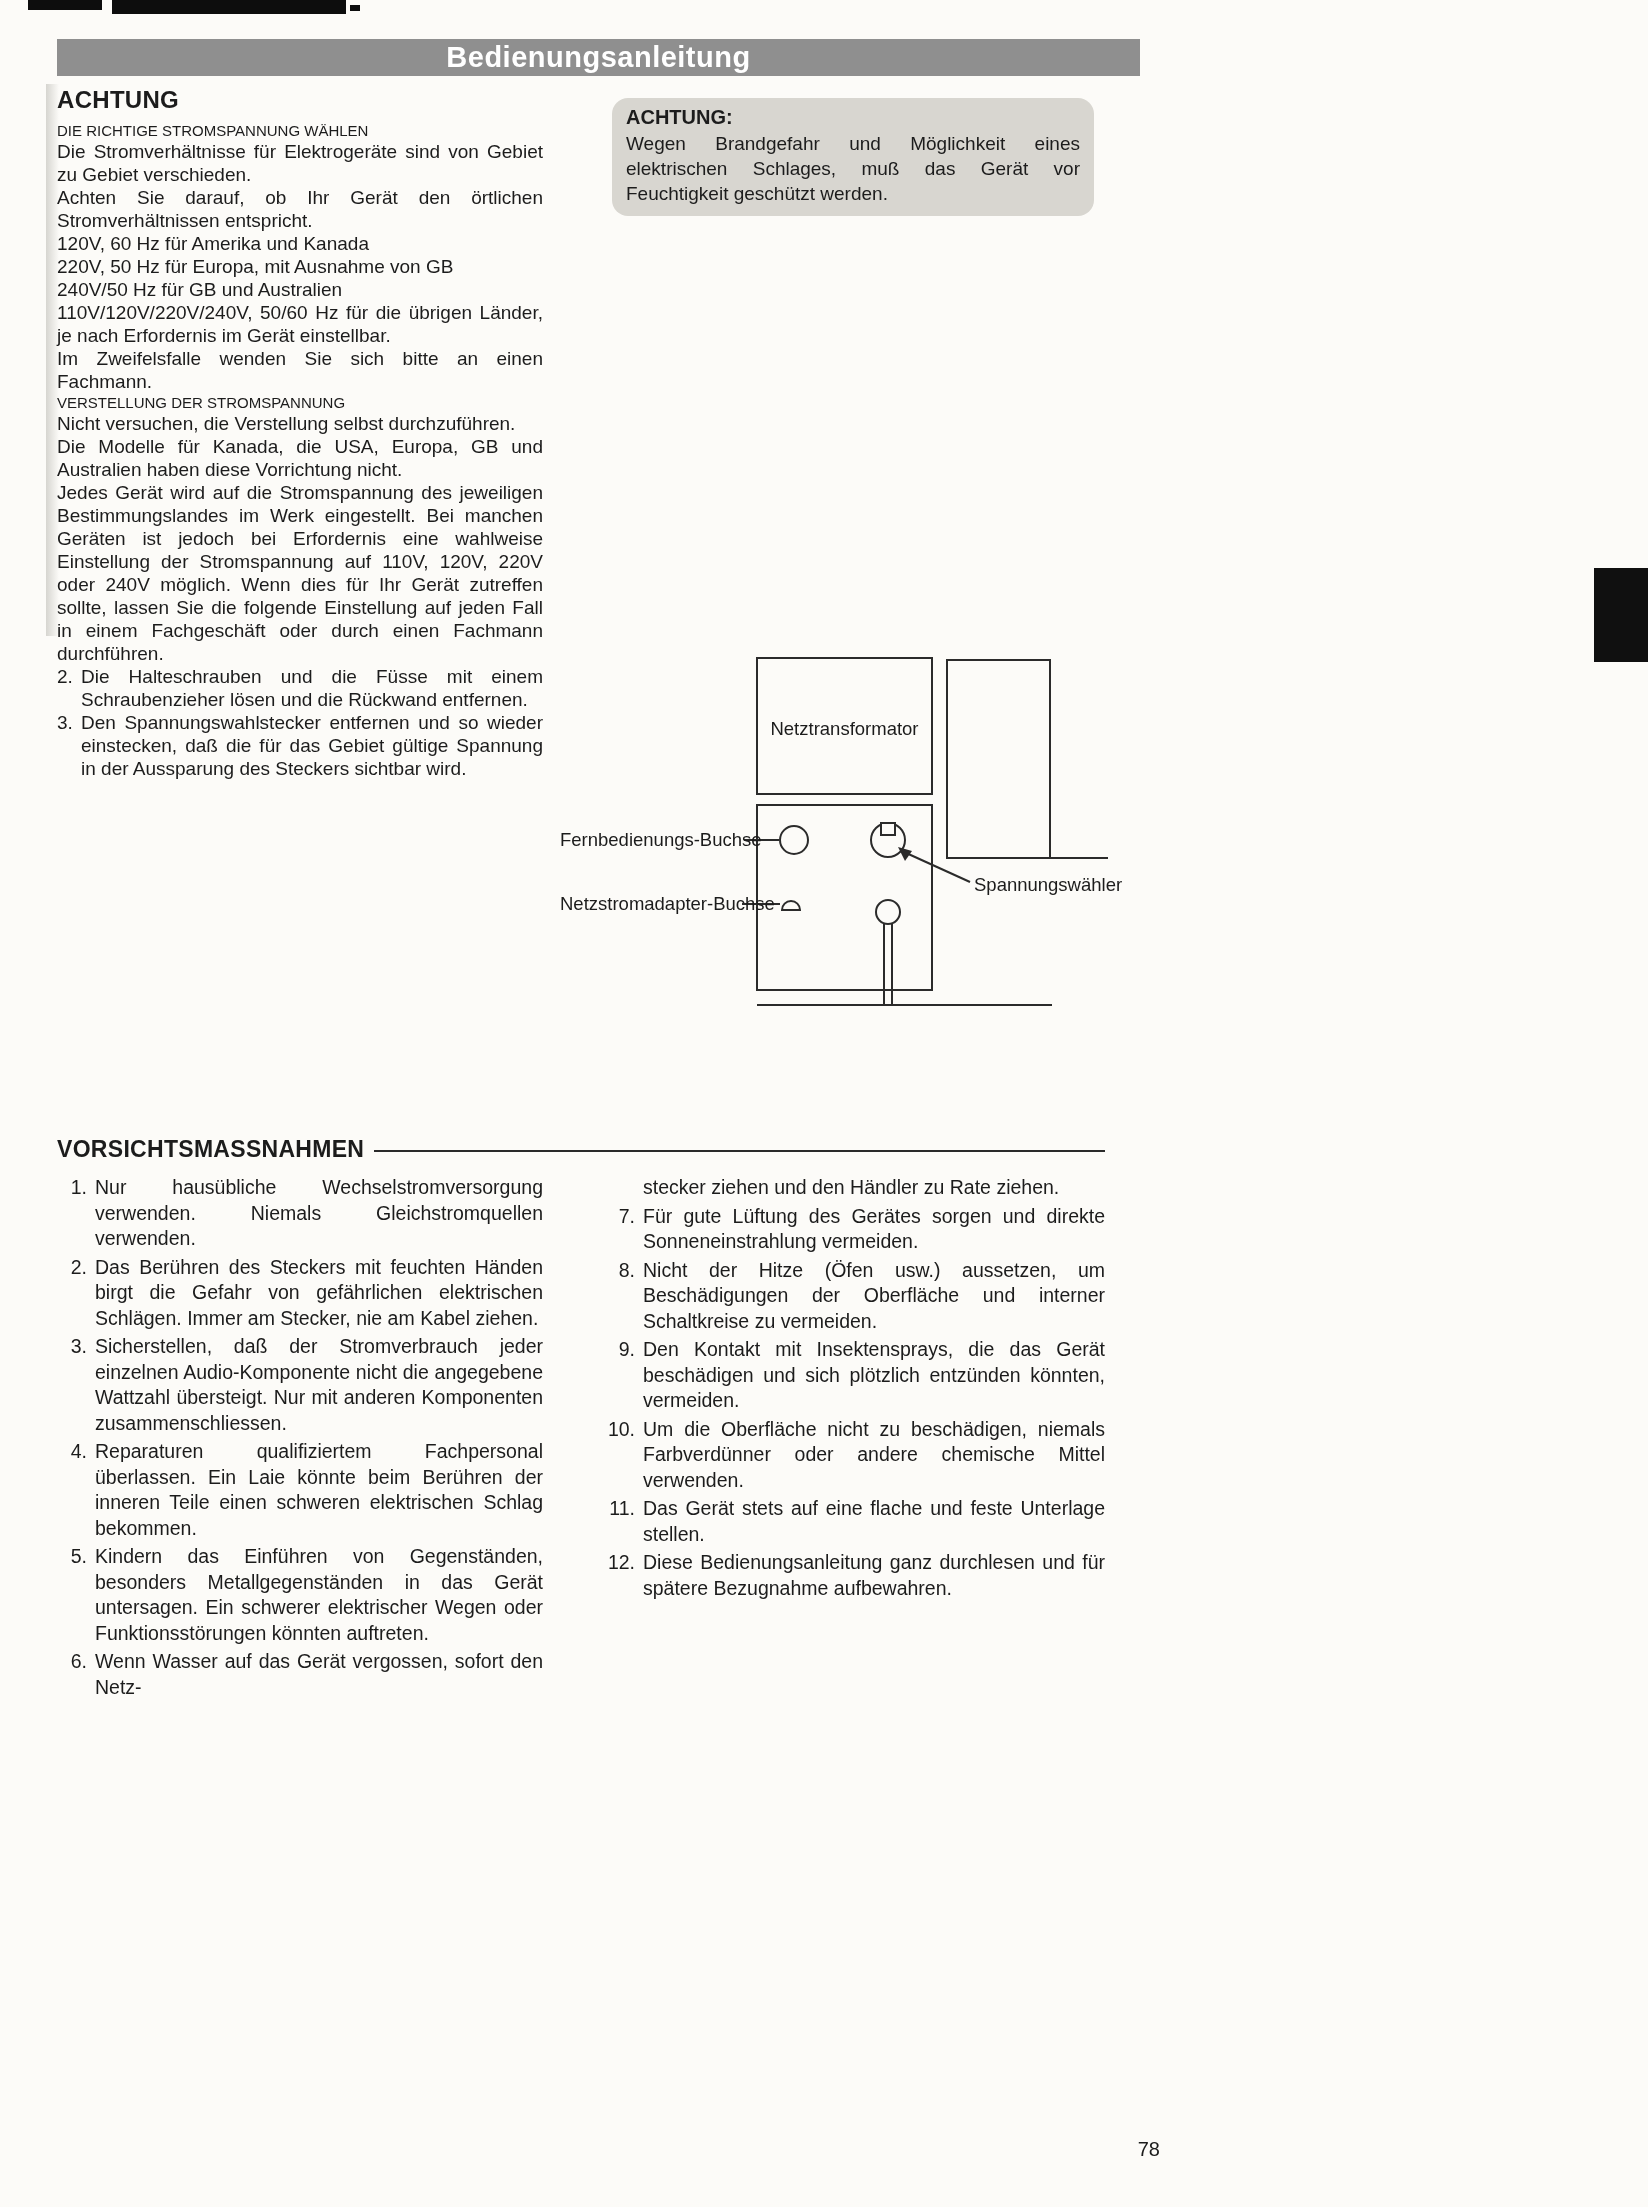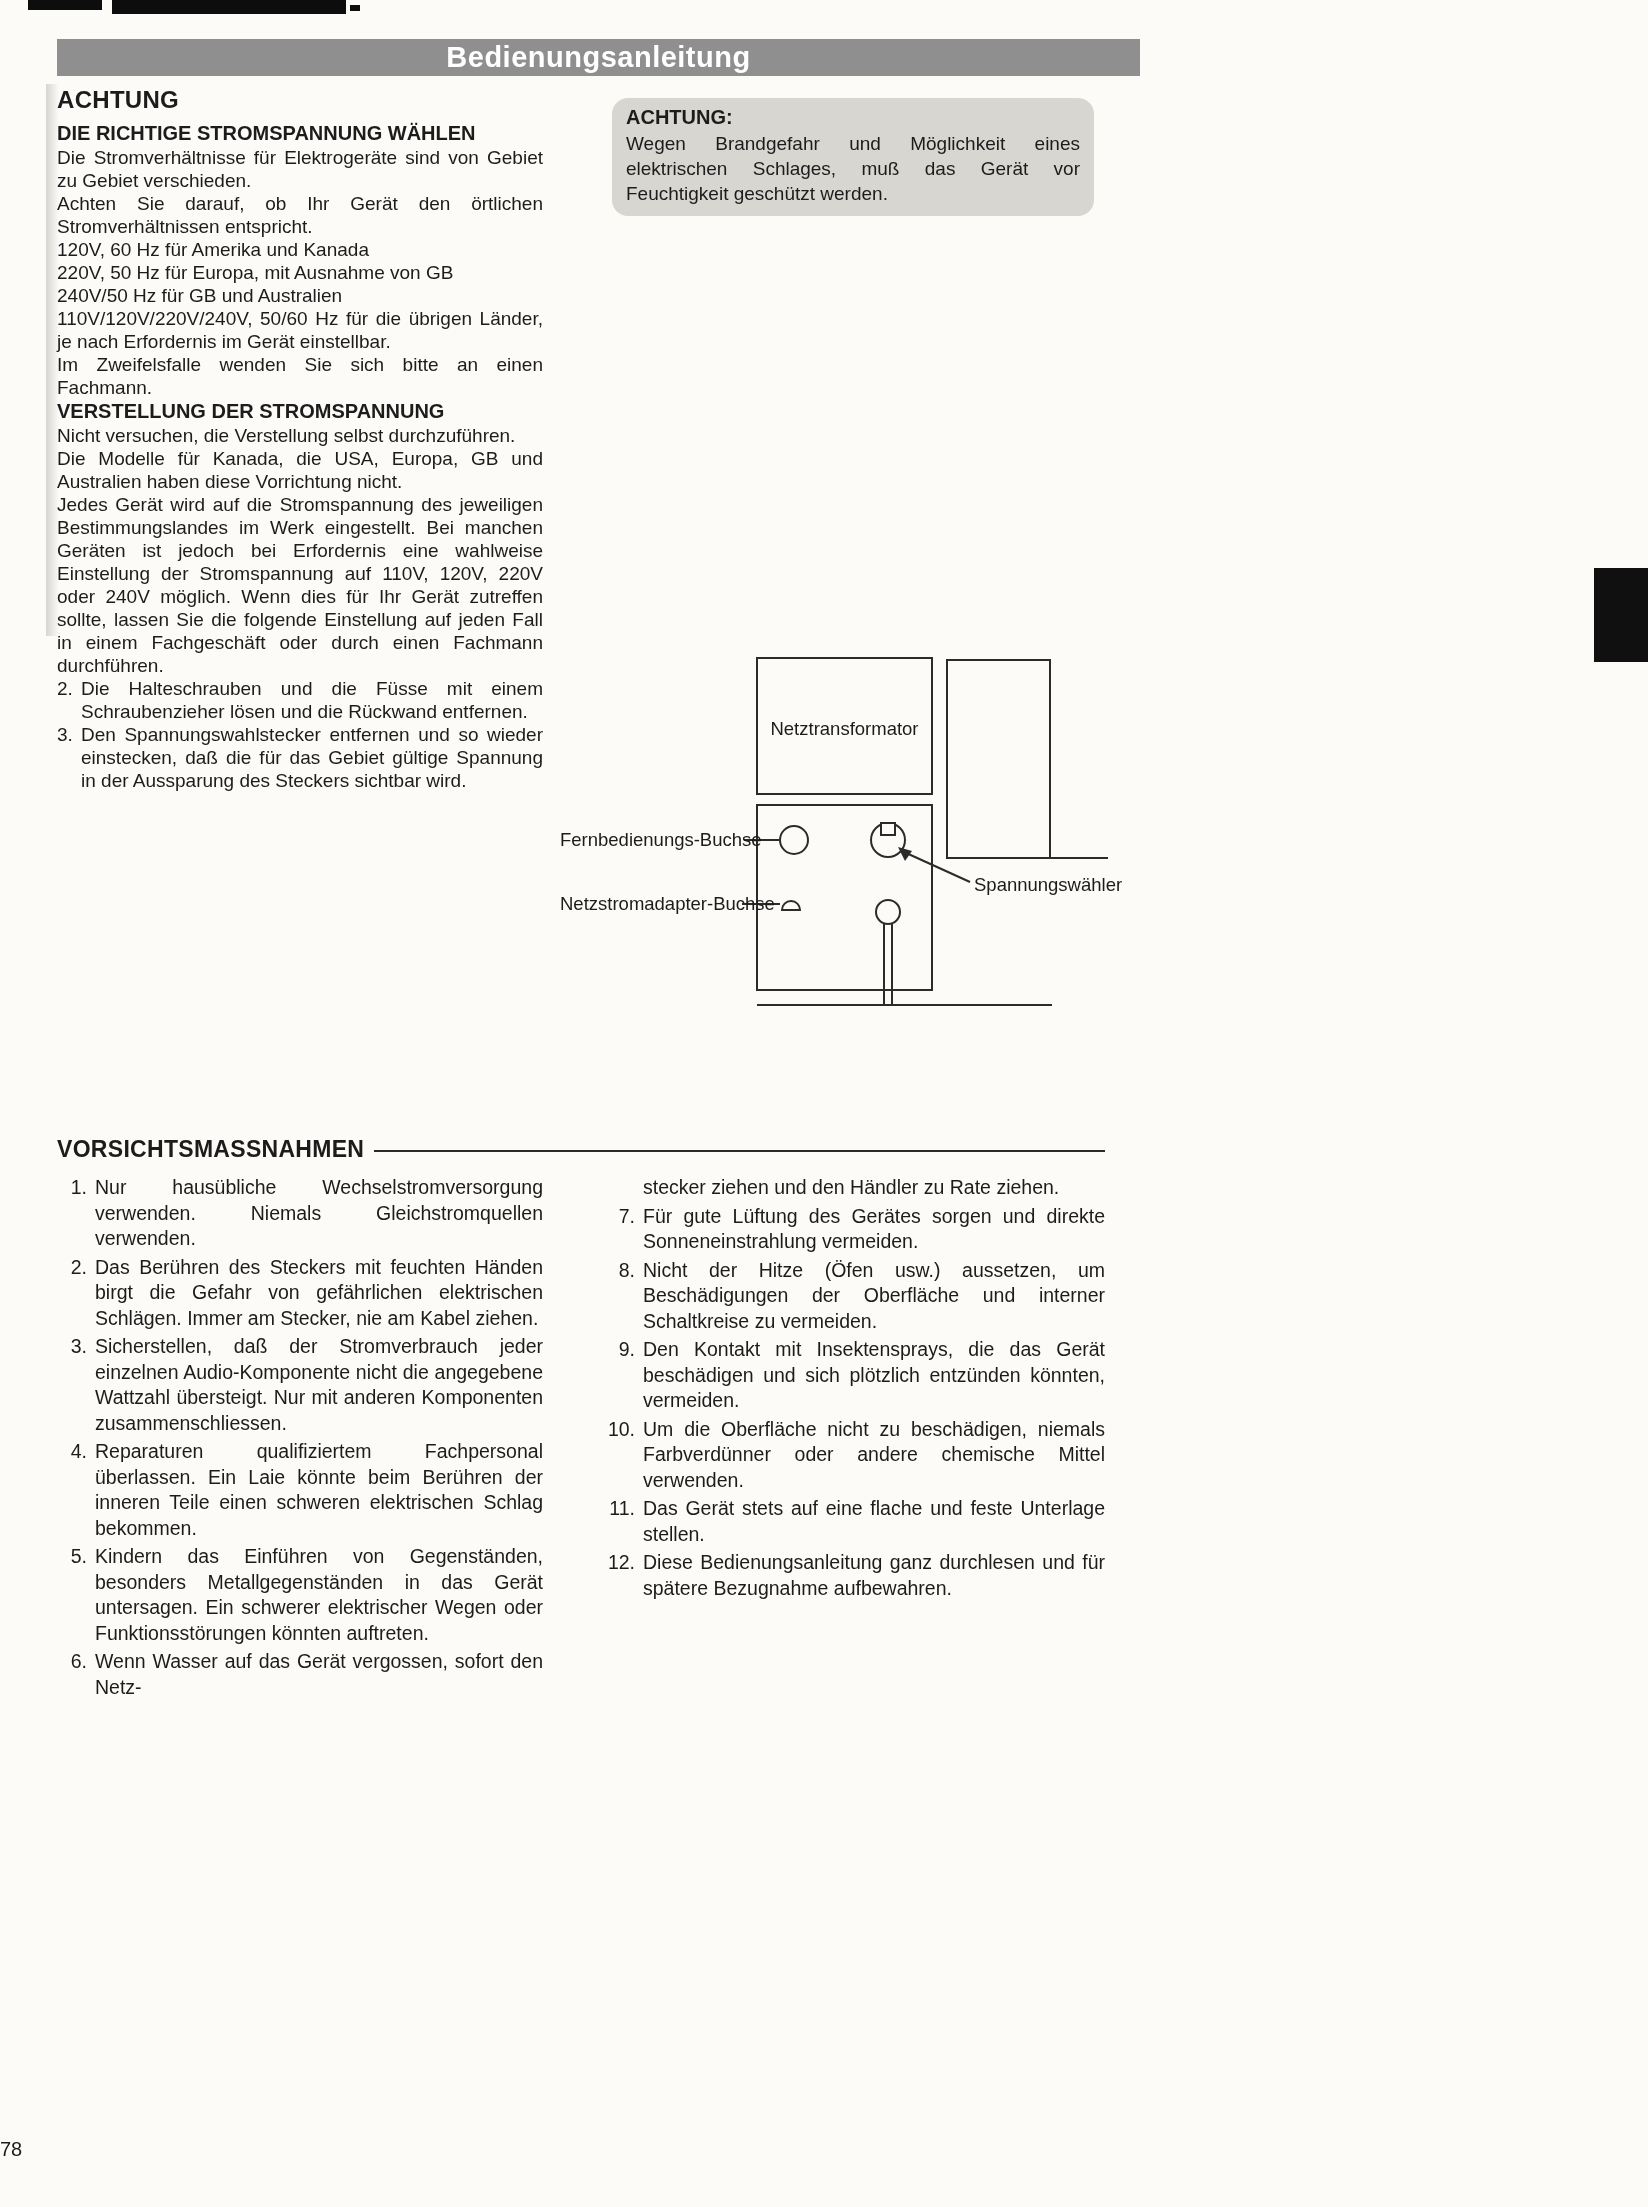--- a/index.html
+++ b/index.html
@@ -22,21 +22,21 @@
   
   .header-bar {
     position:absolute; left:57px; top:39px; width:1083px; height:37px;
     background:#8f8f8f; color:#ffffff;
     display:flex; align-items:center; justify-content:center;
     font-size:29px; font-weight:bold; letter-spacing:0.5px;
   }
   
   .left-col { position:absolute; left:57px; top:86px; width:486px; }
   .left-col .big-heading { font-size:24px; font-weight:bold; margin:0 0 8px 0; letter-spacing:0.3px; }
-  .left-col .sec-title { font-size:20px; font-weight:bold; margin:1px 0 1px 0; }
+  .left-col .sec-title { font-size:15px; font-weight:normal; margin:1px 0 1px 0; }
   .left-col p.body { margin:0; font-size:19px; line-height:23px; text-align:justify; }
   .hang { display:flex; font-size:19px; line-height:23px; }
   .hang .num { flex:0 0 24px; }
   .hang .txt { flex:1; margin:0; text-align:justify; }
   
   .warning-box {
     position:absolute; left:612px; top:98px; width:482px;
     background:#d8d6d0; padding:8px 14px 10px 14px; box-sizing:border-box;border-radius:16px;
   }
   .warning-box .wb-title { font-size:20px; font-weight:bold; margin-bottom:2px; }
@@ -53,21 +53,21 @@
   .precautions { position:absolute; left:57px; top:1136px; width:1048px; }
   .prec-header { display:flex; align-items:center; }
   .prec-title { font-size:23px; font-weight:bold; white-space:nowrap; letter-spacing:0.3px; }
   .prec-rule { flex:1; border-top:2px solid #2a2a2a; margin-left:10px; margin-top:3px; }
   .prec-cols { display:flex; margin-top:12px; }
   .pcol-left { width:486px; margin-right:62px; }
   .pcol-right { width:500px; }
   .pitem { display:flex; font-size:19.5px; line-height:25.5px; margin-bottom:3px; }
   .pitem .num { width:30px; padding-right:8px; text-align:right; flex:none; }
   .pitem .txt { flex:1; text-align:justify; }
-  .page-num { position:absolute; left:0; top:2138px; width:1160px; text-align:left; font-size:20px; }
+  .page-num { position:absolute; left:0; top:2138px; width:1160px; text-align:right; font-size:20px; }
 </style>
 </head>
 <body>
 
 <div class="page">
 
   <div class="mark mark1"></div>
   <div class="mark mark2"></div>
   <div class="mark mark3"></div>
   <div class="right-tab"></div>

